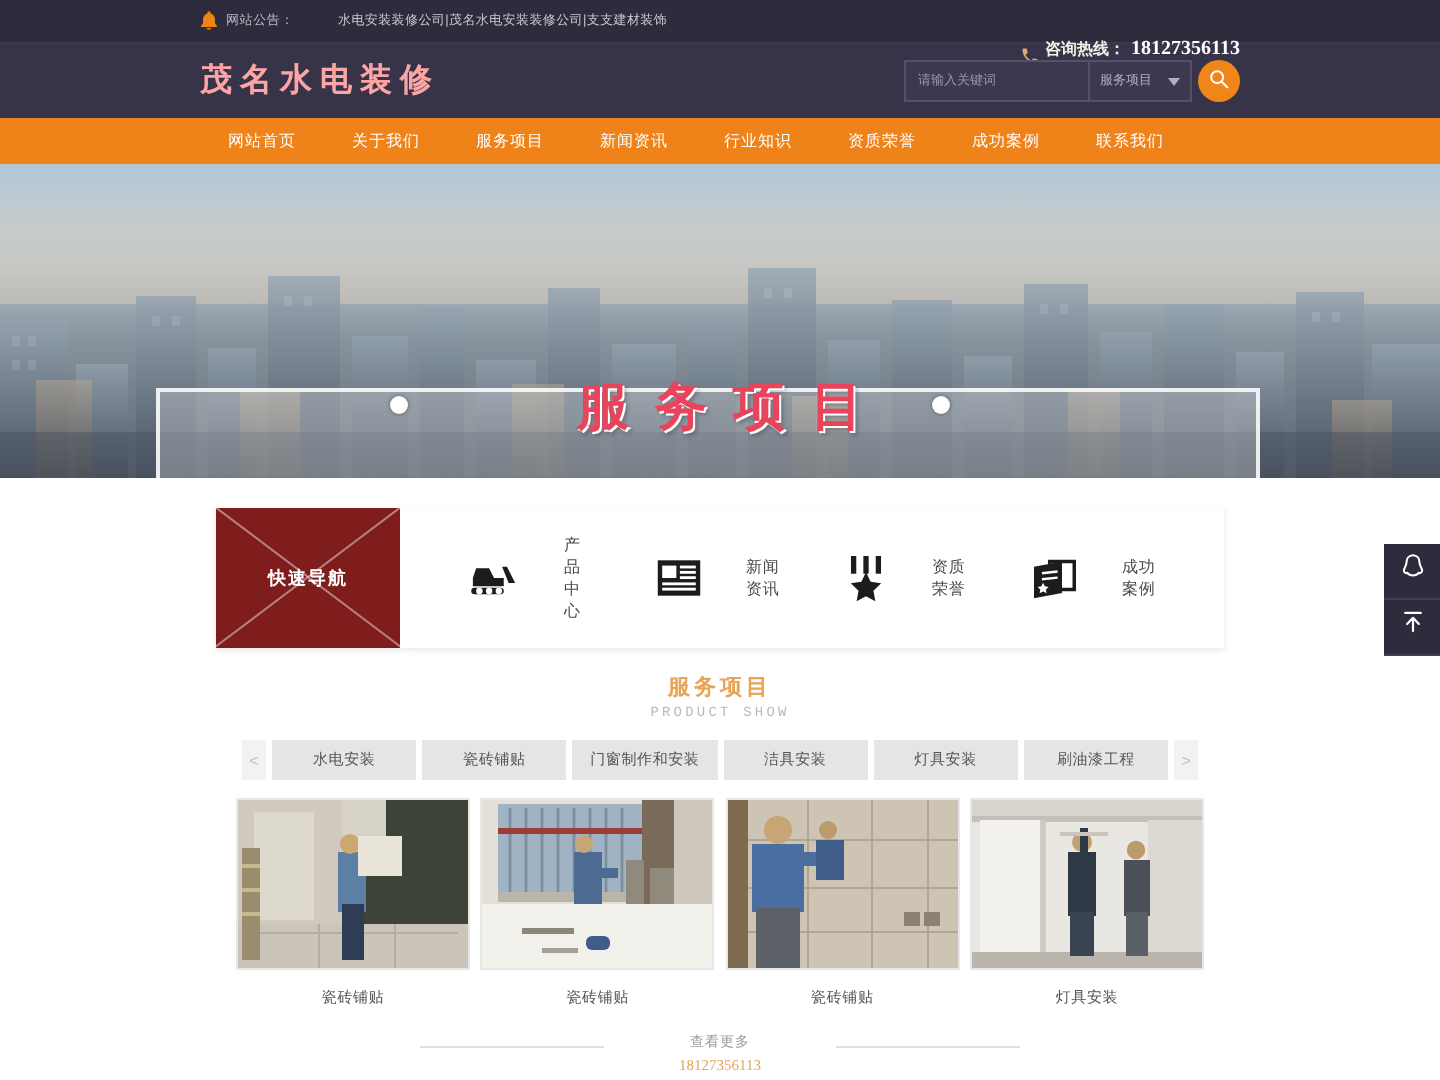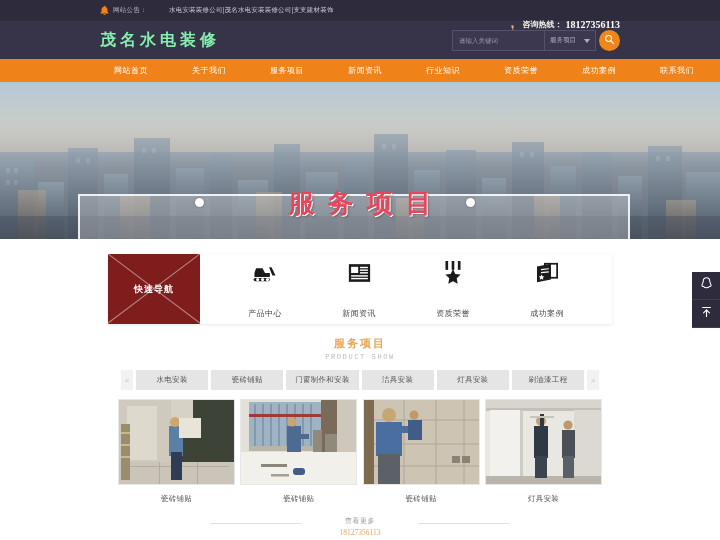--- a/index.html
+++ b/index.html
@@ -38,21 +38,21 @@
   
   .header {
     height: 37px; background: #373349;
     display: flex; align-items: center;
   }
   .header-inner {
     width: 520px; margin: 0 auto;
     display: flex; align-items: center; justify-content: space-between;
   }
   .logo {
-    color: #86efac; font-size: 16px; font-weight: bold;
+    color: #fca5a5; font-size: 16px; font-weight: bold;
     letter-spacing: 4px; font-family: Liberation Serif, serif;
   }
   .searchbox { display: flex; align-items: center; height: 21px; }
   .search-input {
     width: 92px; height: 21px; border: 1px solid #55506b; border-right: none;
     background: #3c3850; color: #b2aec2; font-size: 6.5px;
     padding: 0 6px; outline: none;
     font-family: "Liberation Sans", sans-serif;
   }
   .search-input::placeholder { color: #9a95ad; }
@@ -74,21 +74,20 @@
   }
 
   
   .nav {
     height: 23px; background: #ef8218;
     display: flex; align-items: center;
   }
   .nav-inner {
     width: 520px; margin: 14px auto; display: flex; align-items: flex-start;
     height: 100%;
-    gap: 16px;
   }
   .nav-item {
     color: #ffffff; font-size: 8px; padding: 0 14px; line-height: 23px;
     cursor: pointer; white-space: nowrap; letter-spacing: .5px;
   }
 
   
   .hero {
     position: relative; height: 157px; overflow: hidden;
     background: linear-gradient(to bottom, #9fb8cc 0%, #b7c6d0 32%, #8a94a0 55%, #5d6b77 100%);
@@ -148,21 +147,21 @@
   .quick-box .x2 { transform: rotate(-37deg); }
   .quick-box-label {
     color: #ffffff; font-size: 9px; font-weight: bold; letter-spacing: 1px;
     position: relative; z-index: 2;
   }
   .quick-items {
     flex: 1; display: flex; align-items: center; justify-content: space-around;
     padding: 0 18px;
   }
   .quick-item {
-    display: flex; flex-direction: column; align-items: center; gap: 22px;
+    display: flex; flex-direction: row; align-items: center; gap: 22px;
     cursor: pointer; width: 62px;
   }
   .quick-item .qicon { height: 26px; display: flex; align-items: center; }
   .quick-item .qlabel { font-size: 8px; color: #4a4a4a; letter-spacing: .4px; }
 
   
   .section {
     position: absolute; left: 0; top: 330px; width: 720px; height: 210px;
     background: #ffffff;
   }

